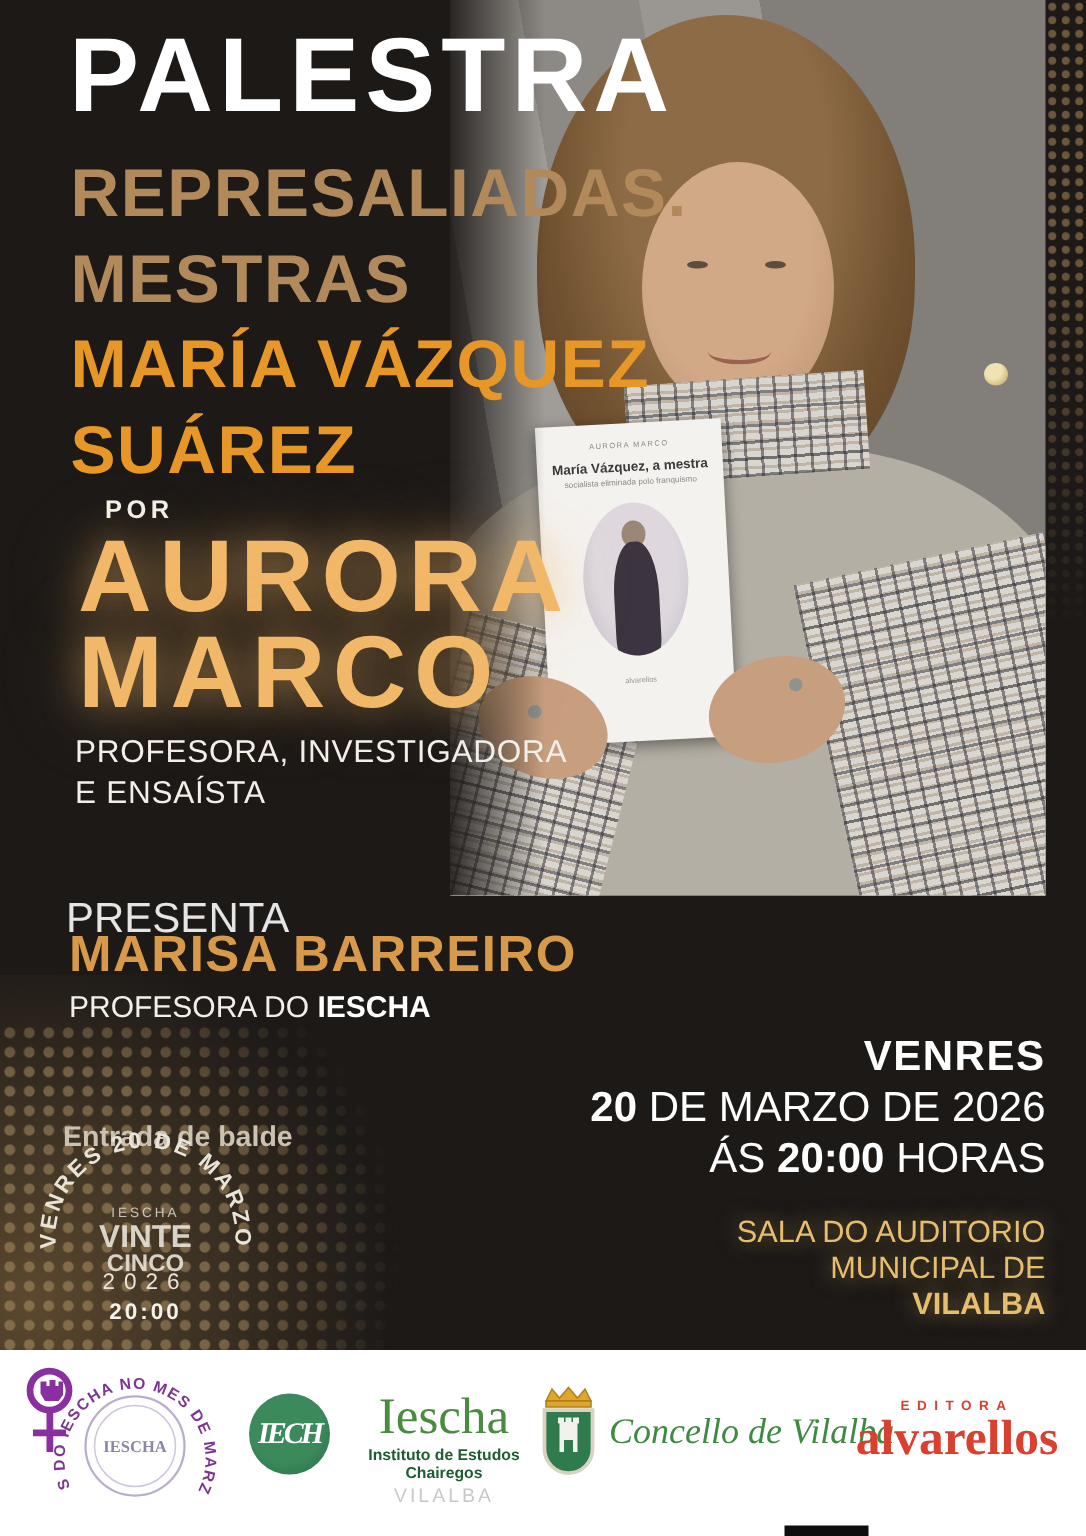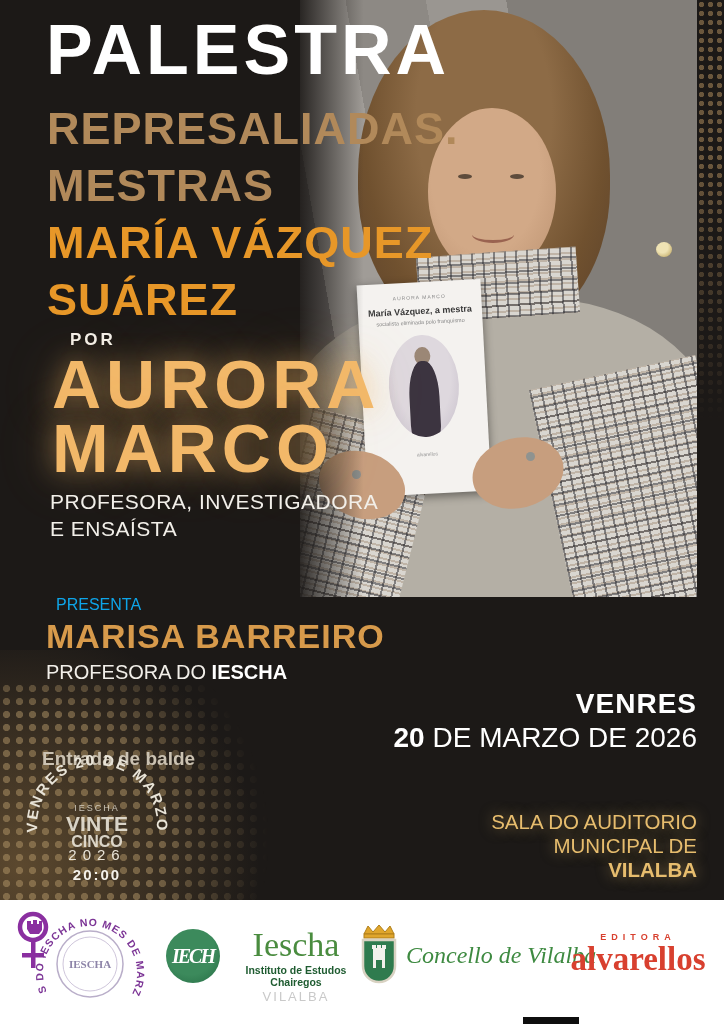--- a/index.html
+++ b/index.html
@@ -63,21 +63,21 @@
   
   .txt{position:absolute;z-index:7;}
   .kicker{left:46px;top:10px;font-size:70px;font-weight:800;letter-spacing:4px;color:#fff;}
   .title{left:47px;top:100px;font-size:45px;font-weight:800;letter-spacing:1px;line-height:57px;}
   .t-tan{color:#b1895a;}
   .t-orange{color:#e79728;}
   .por{left:70px;top:330px;font-size:17px;font-weight:600;letter-spacing:3px;color:#f3f0ea;}
   .speaker{left:52px;top:352px;font-size:68px;font-weight:800;letter-spacing:5px;line-height:64px;color:#f2b869;
            text-shadow:0 0 26px rgba(242,184,105,.55),0 0 60px rgba(242,184,105,.3);}
   .role{left:50px;top:488px;font-size:21px;color:#f2efe9;line-height:27px;letter-spacing:.5px;}
-  .presenta{left:56px;top:596px;font-size:16px;color:#0ea5e9;}
+  .presenta{left:44px;top:596px;font-size:28px;color:#e5e5e5;}
   .presenter{left:46px;top:617px;font-size:34px;font-weight:800;letter-spacing:1px;color:#d79a4b;}
   .presenter-role{left:46px;top:661px;font-size:20px;color:#f2efe9;}
   .presenter-role b{font-weight:800;color:#fff;}
 
   
   .when{right:27px;top:688px;text-align:right;color:#fff;}
   .when .weekday{font-size:28px;font-weight:800;letter-spacing:1px;}
   .when .line{font-size:28px;font-weight:300;margin-top:2px;}
   .when .line b{font-weight:800;}
   .where{right:27px;top:810px;text-align:right;font-size:20.5px;line-height:24px;color:#e7bd6e;
@@ -172,20 +172,23 @@
   <div class="txt presenter">MARISA BARREIRO</div>
   <div class="txt presenter-role">
     <span>PROFESORA DO </span><b>IESCHA</b>
   </div>
 
   <div class="txt when">
     <div class="weekday">VENRES</div>
     <div class="line">
       <b>20</b><span> DE MARZO DE 2026</span>
     </div>
+    <div class="line">
+      <span>ÁS </span><b>20:00</b><span> HORAS</span>
+    </div>
   </div>
 
   <div class="txt where">
     <div>SALA DO AUDITORIO</div>
     <div>MUNICIPAL DE</div>
     <b>VILALBA</b>
   </div>
 
   <div class="txt admission">Entrada de balde</div>
   <svg class="stamp" width="160" height="150" viewBox="0 0 160 150">

